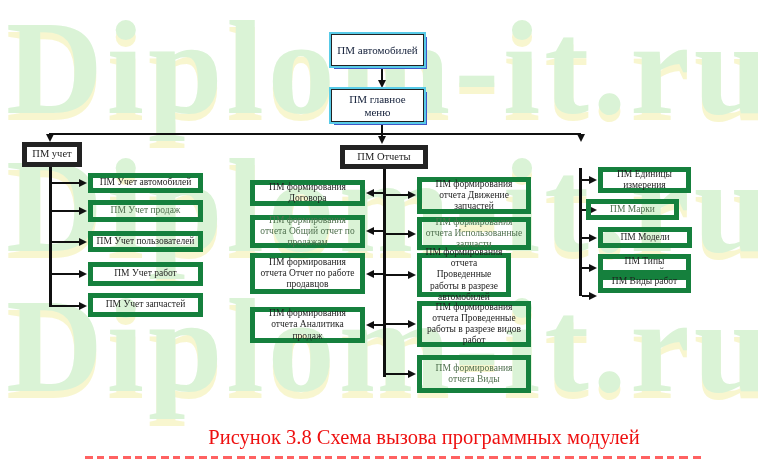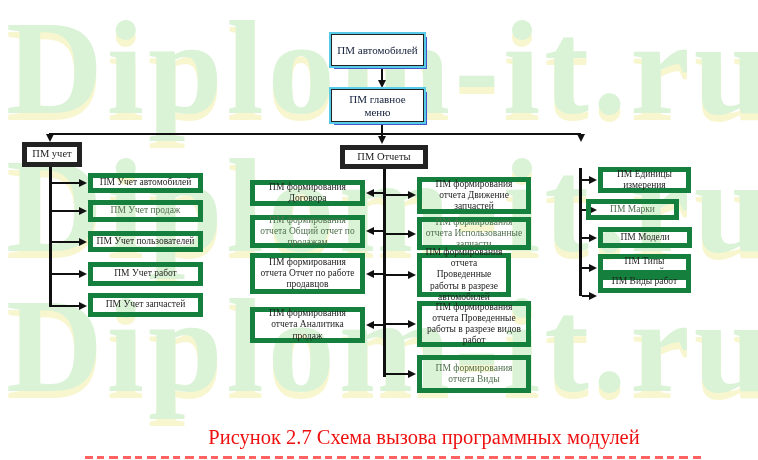--- a/index.html
+++ b/index.html
@@ -146,16 +146,16 @@
   <div class="box child" style="left:598px;top:227px;width:94px;height:21px">ПМ Модели</div>
 
   <div class="hline" style="left:582px;top:267px;width:8px;height:2px"></div>
   <div class="arr right" style="left:589px;top:264px"></div>
   <div class="box child" style="left:598px;top:254px;width:93px;height:26px">ПМ Типы запчастей</div>
 
   <div class="hline" style="left:582px;top:295px;width:8px;height:2px"></div>
   <div class="arr right" style="left:589px;top:292px"></div>
   <div class="box child" style="left:598px;top:270px;width:93px;height:23px">ПМ Виды работ</div>
 
-  <div class="caption">Рисунок 2.7 Схема вызова программных модулей</div>
+  <div class="caption">Рисунок 3.8 Схема вызова программных модулей</div>
   <div class="caption-cut"></div>
 
 </div>
 
 </body></html>

